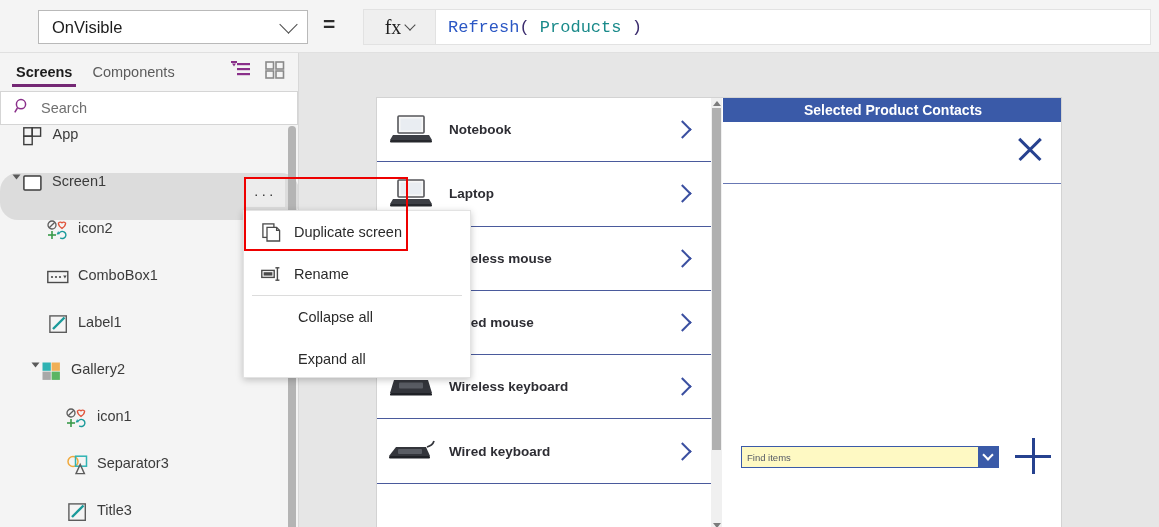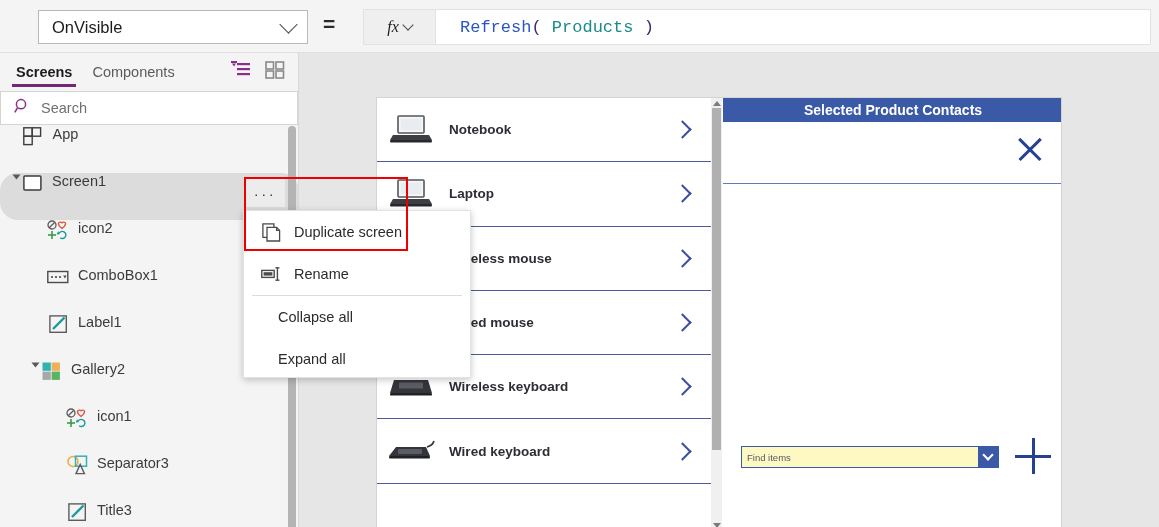--- a/index.html
+++ b/index.html
@@ -48,21 +48,21 @@
   #fx-box {
     position: absolute; left: 363px; top: 9px;
     width: 72px; height: 36px;
     background: #efefef;
     border: 1px solid #e2e2e2; border-right: none;
     display: flex; align-items: center; justify-content: center;
     gap: 5px; cursor: pointer;
   }
   #fx-box .fx-glyph {
     font-family: "Liberation Serif", serif;
-    font-style: italic; font-size: 16px; color: #1f1f1f;
+    font-size: 20px; color: #1f1f1f;
     line-height: 1;
   }
   #fx-box .chev-sm {
     width: 8px; height: 8px;
     border-right: 1.4px solid #4a4a4a;
     border-bottom: 1.4px solid #4a4a4a;
     transform: rotate(45deg);
     margin-bottom: 5px;
   }
   #formula-input {
@@ -70,21 +70,21 @@
     width: 716px; height: 36px;
     background: #ffffff;
     border: 1px solid #e2e2e2;
     display: flex; align-items: center;
     padding-left: 12px;
     font-family: "Liberation Mono", monospace;
     font-size: 17px;
     white-space: pre;
     cursor: text;
   }
-  .tok-fn   { color: #2b57c4; margin-left: 12px; }
+  .tok-fn   { color: #2b57c4; }
   .tok-punc { color: #3b2c6e; }
   .tok-src  { color: #1a8a8a; }
 
   
   #tree-panel {
     position: absolute; left: 0; top: 53px;
     width: 299px; height: 474px;
     background: #f4f4f4;
     border-right: 1px solid #d8d8d8;
     overflow: hidden;
@@ -308,21 +308,21 @@
   .ctx-item {
     height: 42px; display: flex; align-items: center;
     padding-left: 16px;
     font-size: 14.5px; color: #2b2b2b;
     cursor: pointer;
   }
   .ctx-item .ci-icon {
     width: 22px; height: 20px; flex: none; margin-right: 12px;
     display: flex; align-items: center; justify-content: center;
   }
-  .ctx-item.no-icon { padding-left: 34px; }
+  .ctx-item.no-icon { padding-left: 54px; }
   .ctx-sep {
     height: 1px; margin: 0 8px; background: #dcdcdc;
   }
   #ctx-highlight {
     position: absolute; left: 244px; top: 177px;
     width: 164px; height: 74px;
     border: 2.5px solid #ee0000;
     z-index: 60;
     pointer-events: none;
   }

